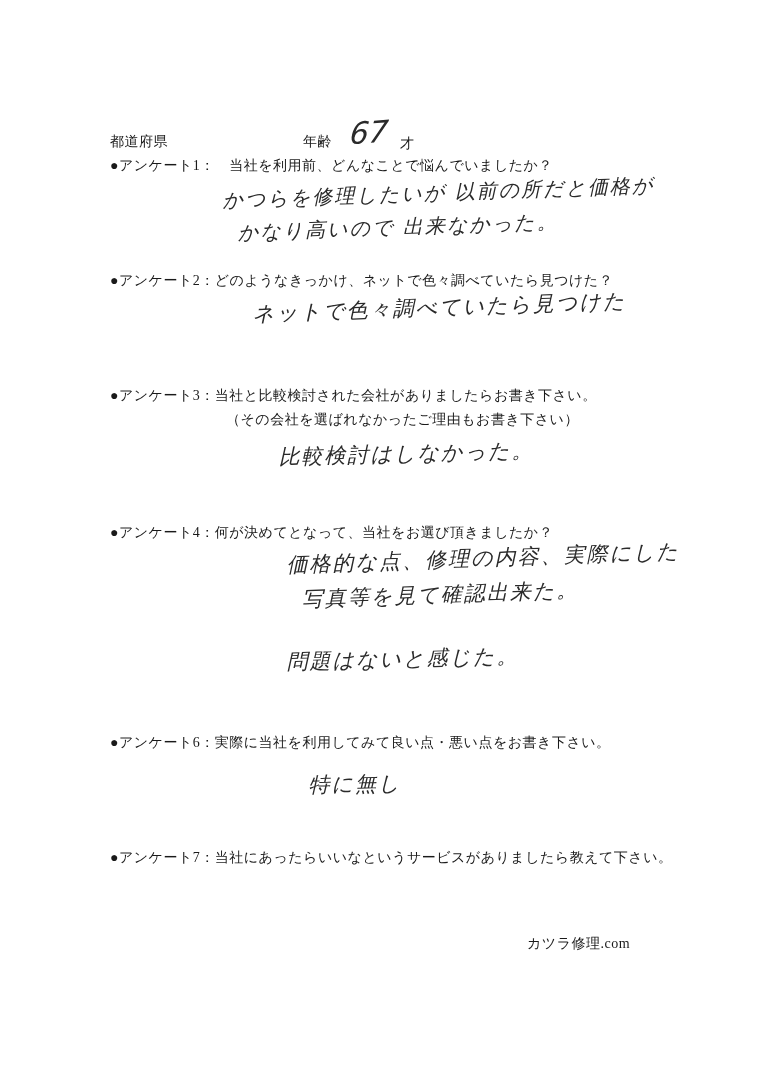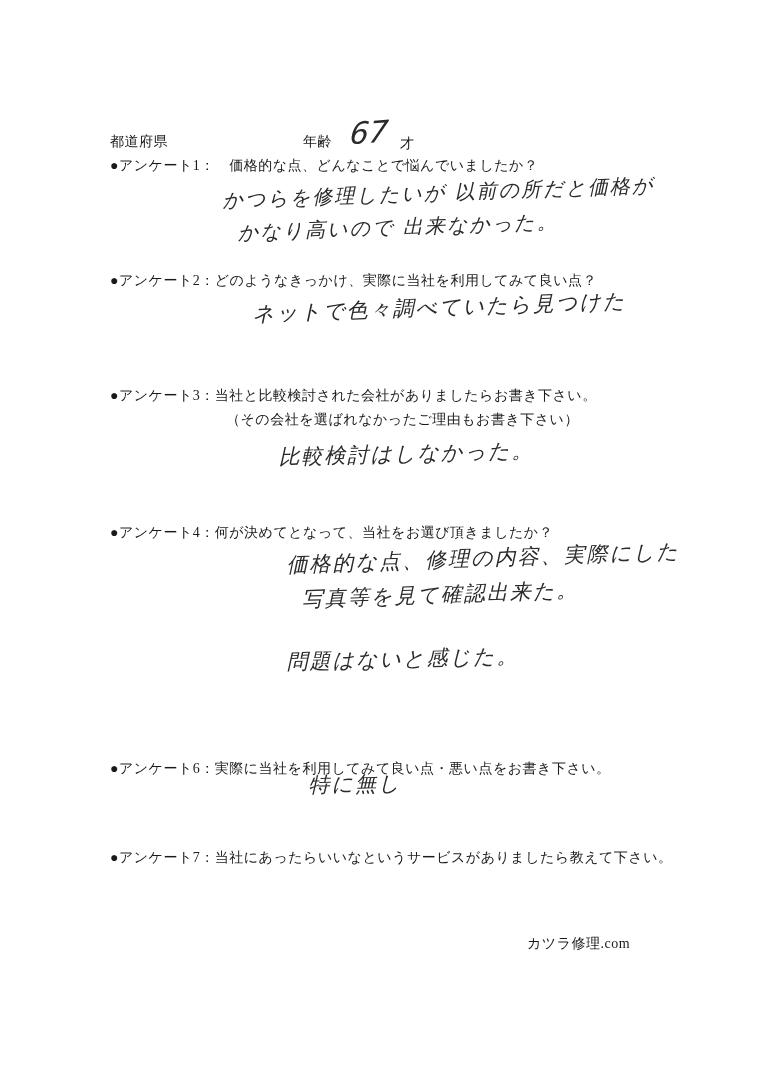--- a/index.html
+++ b/index.html
@@ -39,48 +39,48 @@
 </head>
 <body>
 
 <div class="page">
 
   <span class="printed" style="left:110px; top:133px;">都道府県</span>
   <span class="printed" style="left:303px; top:133px;">年齢</span>
   <span class="hand age-hand" style="left:352px; top:116px;">67</span>
   <span class="printed" style="left:400px; top:135px;">才</span>
 
-  <span class="printed" style="left:110px; top:157px;">●アンケート1：　価格的な点、どんなことで悩んでいましたか？</span>
+  <span class="printed" style="left:110px; top:157px;">●アンケート1：　当社を利用前、どんなことで悩んでいましたか？</span>
   <div class="hand ans" style="left:222px; top:184px; transform:rotate(-2deg);">
     <span class="hline">かつらを修理したいが 以前の所だと価格が</span>
     <span class="hline indent2">かなり高いので 出来なかった。</span>
   </div>
 
-  <span class="printed" style="left:110px; top:272px;">●アンケート2：どのようなきっかけ、実際に当社を利用してみて良い点？</span>
+  <span class="printed" style="left:110px; top:272px;">●アンケート2：どのようなきっかけ、ネットで色々調べていたら見つけた？</span>
   <div class="hand ans2" style="left:252px; top:297px; transform:rotate(-2deg);">
     <span class="hline">ネットで色々調べていたら見つけた</span>
   </div>
 
   <span class="printed" style="left:110px; top:387px;">●アンケート3：当社と比較検討された会社がありましたらお書き下さい。</span>
   <span class="printed" style="left:226px; top:411px;">（その会社を選ばれなかったご理由もお書き下さい）</span>
   <div class="hand ans2" style="left:278px; top:440px; transform:rotate(-1.5deg);">
     <span class="hline">比較検討はしなかった。</span>
   </div>
 
   <span class="printed" style="left:110px; top:524px;">●アンケート4：何が決めてとなって、当社をお選び頂きましたか？</span>
   <div class="hand ans2" style="left:286px; top:548px; transform:rotate(-2deg);">
     <span class="hline">価格的な点、修理の内容、実際にした</span>
     <span class="hline indent2">写真等を見て確認出来た。</span>
   </div>
 
   <div class="hand ans2" style="left:286px; top:645px; transform:rotate(-1.5deg);">
     <span class="hline">問題はないと感じた。</span>
   </div>
 
-  <span class="printed" style="left:110px; top:760px;">●アンケート6：実際に当社を利用してみて良い点・悪い点をお書き下さい。</span>
+  <span class="printed" style="left:110px; top:734px;">●アンケート6：実際に当社を利用してみて良い点・悪い点をお書き下さい。</span>
   <div class="hand ans2" style="left:308px; top:768px; transform:rotate(-1deg);">
     <span class="hline">特に無し</span>
   </div>
 
   <span class="printed" style="left:110px; top:849px;">●アンケート7：当社にあったらいいなというサービスがありましたら教えて下さい。</span>
 
   <span class="printed" style="left:527px; top:935px;">カツラ修理.com</span>
 
 </div>
 

